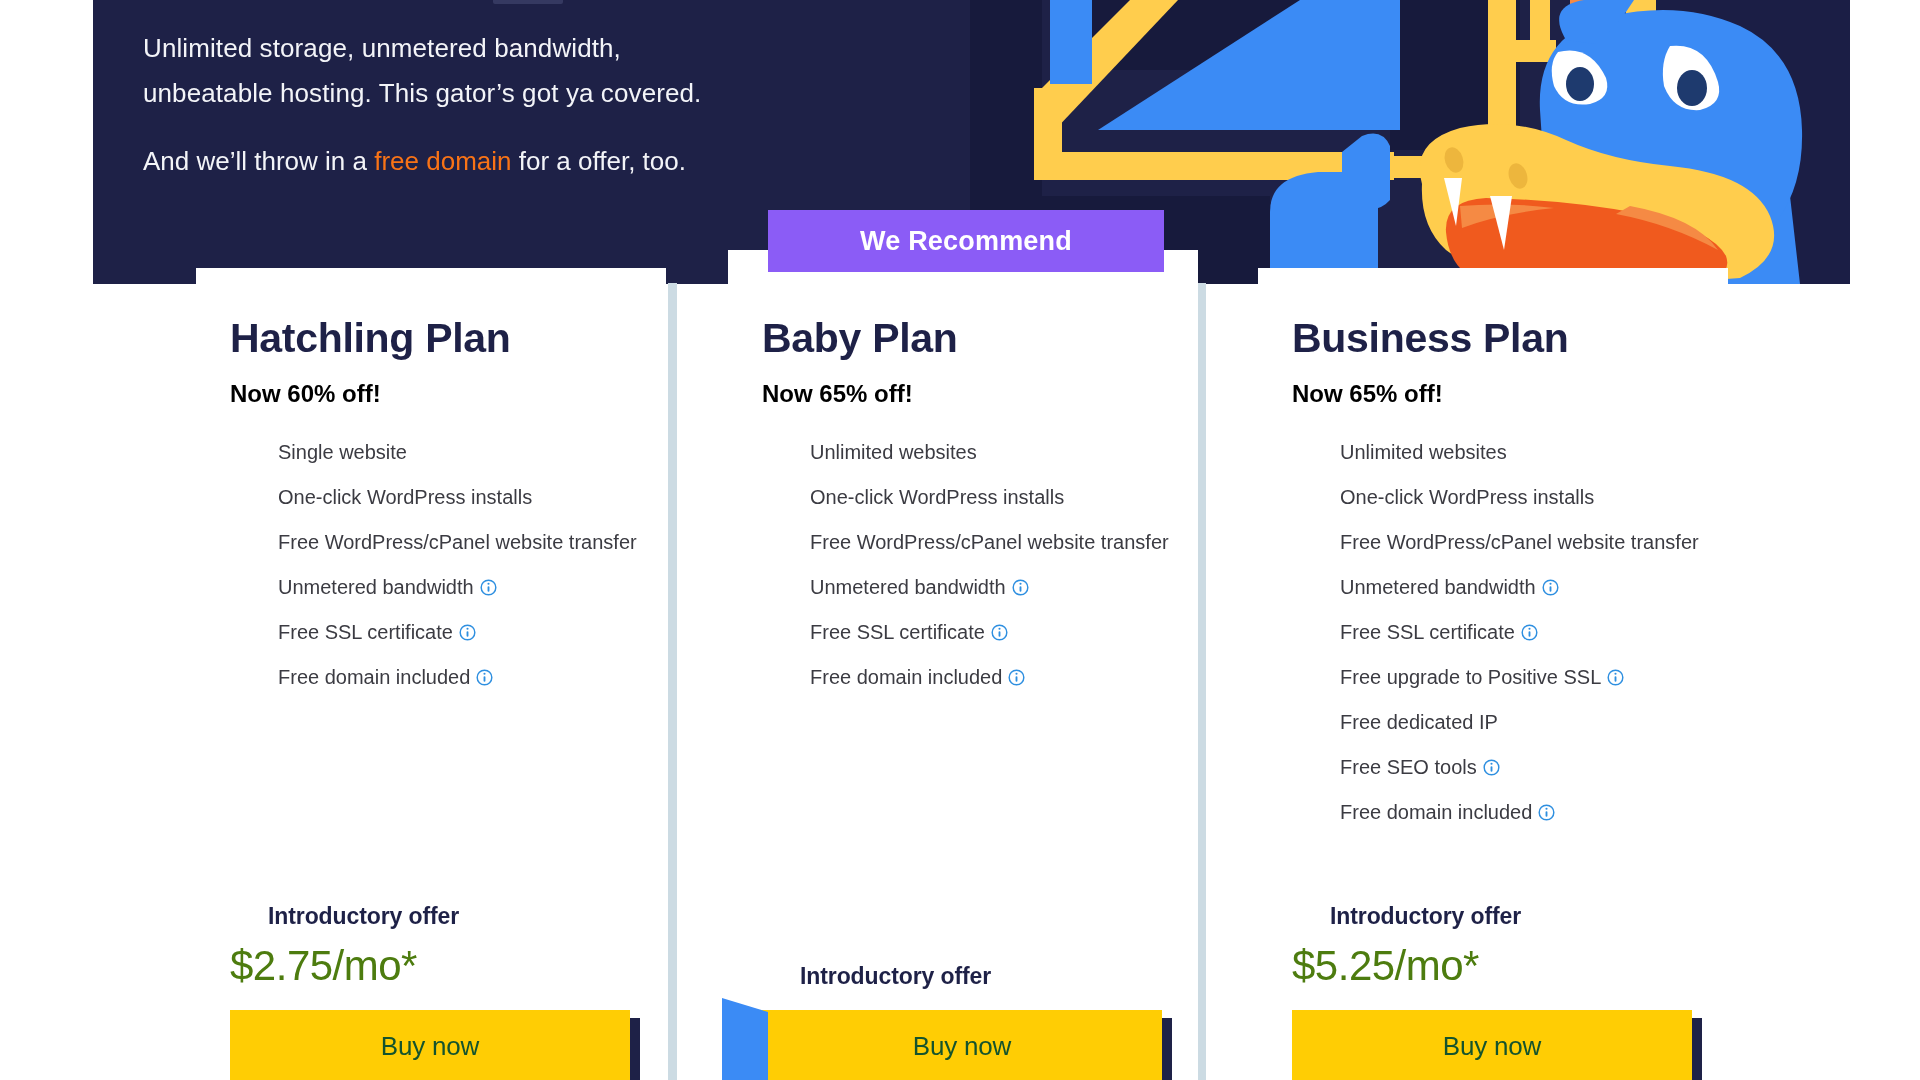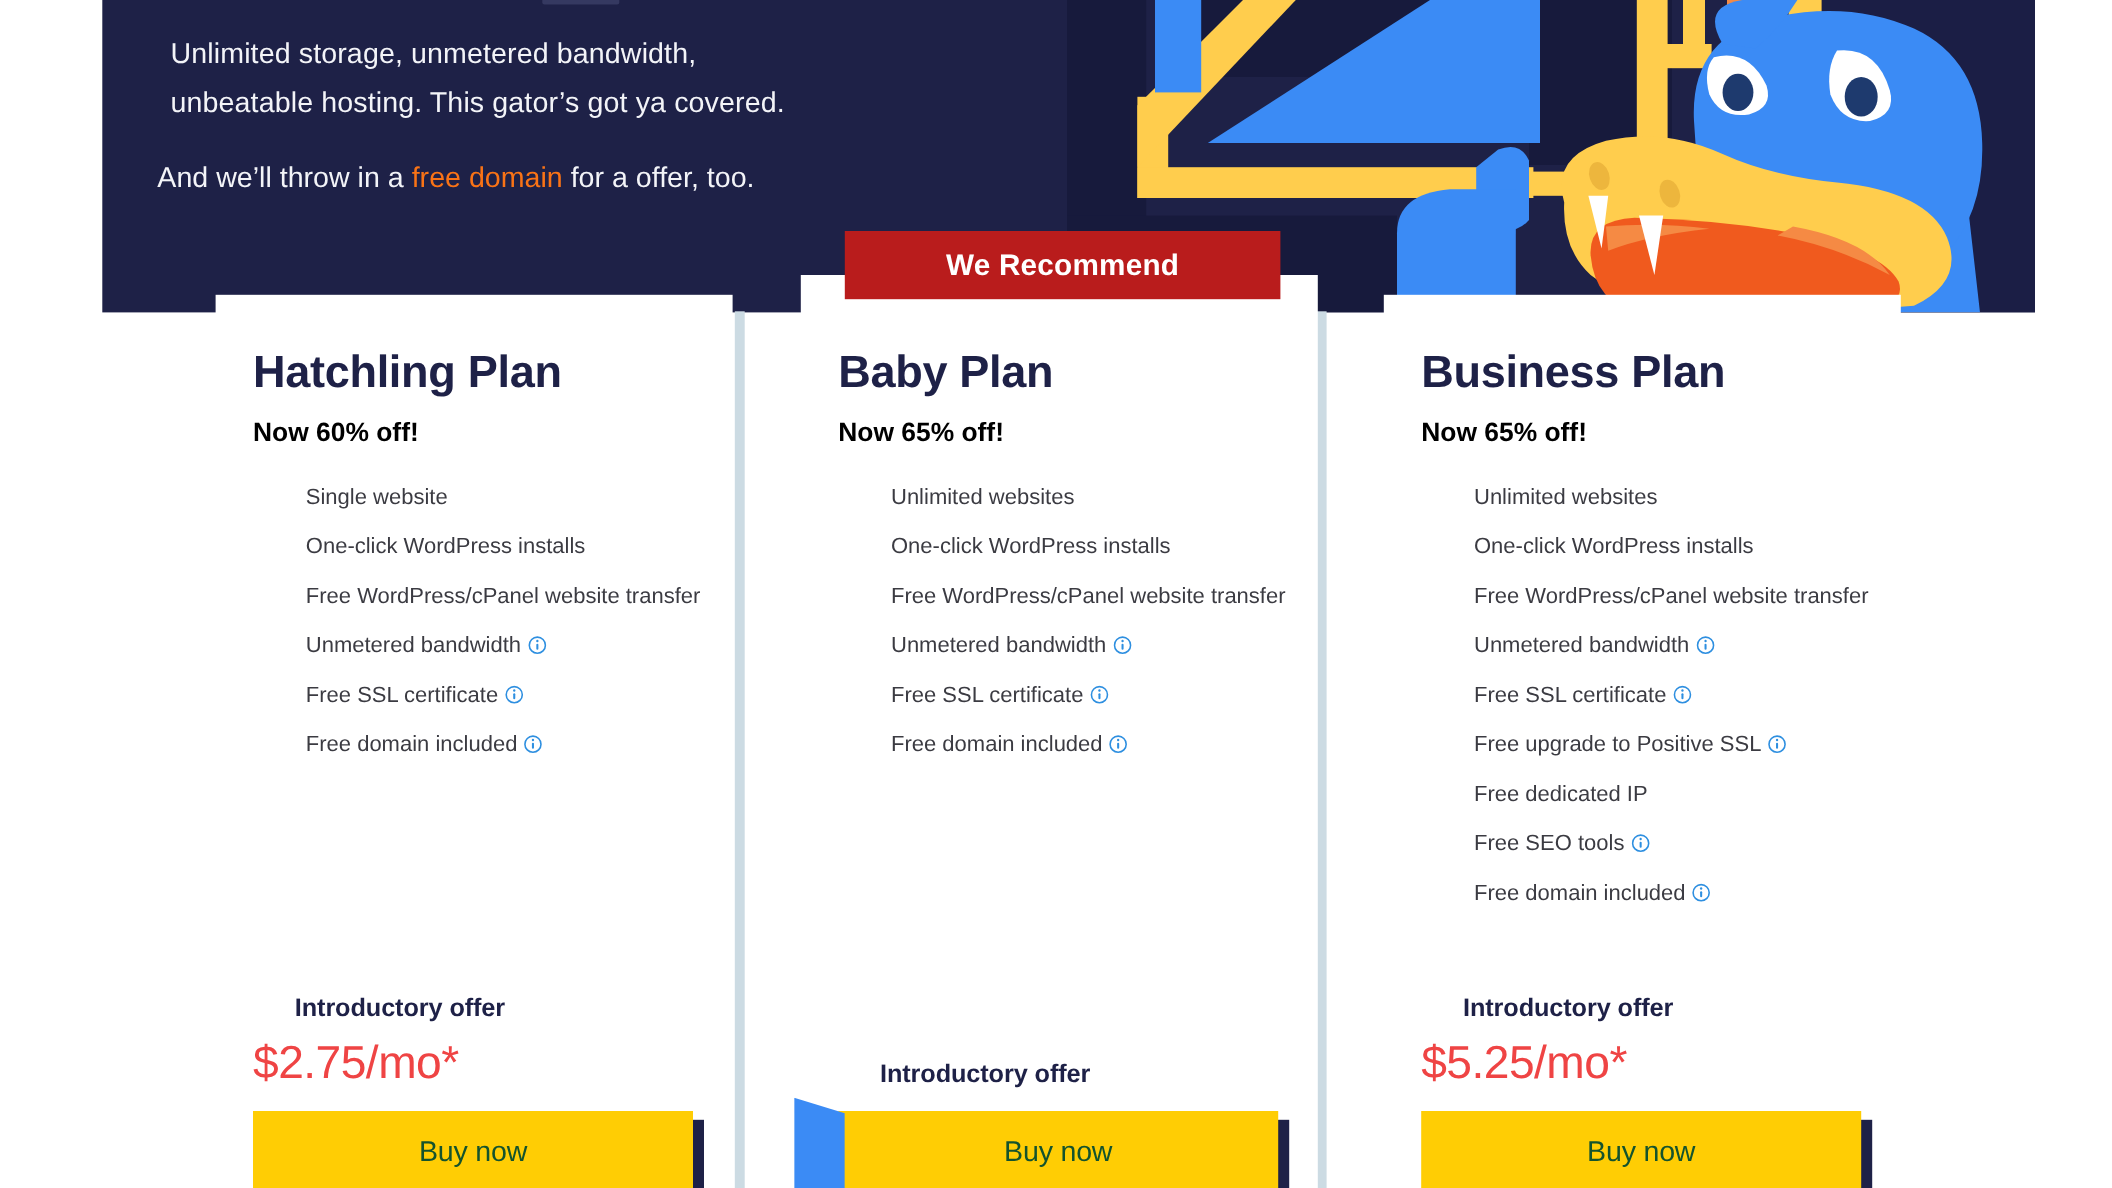--- a/index.html
+++ b/index.html
@@ -14,21 +14,21 @@
   .hero{
     position:absolute; left:93px; top:0; width:1757px; height:284px;
     background:#1e2147; overflow:hidden;
   }
   .hero-copy{
     position:absolute; left:50px; top:26px; width:760px;
     color:#ffffff; z-index:6;
   }
   .hero-line{
     font-size:26px; line-height:45px; font-weight:400; letter-spacing:0.1px;
-    color:#f3f4f8; white-space:nowrap;margin-left:12px;
+    color:#f3f4f8; white-space:nowrap;
   }
   .hero-sub{
     margin-top:28px; font-size:26px; line-height:34px; font-weight:400;
     color:#f3f4f8; white-space:nowrap;
   }
   .hero-sub b{ font-weight:400; color:#f97316;margin-top:40px; }
   .hero-ghost{
     position:absolute; left:400px; top:-12px; width:70px; height:16px;
     background:#3e4269; opacity:.75; border-radius:2px; z-index:5;
   }
@@ -36,21 +36,21 @@
   
   .art{
     position:absolute; right:0; top:0; width:880px; height:284px;
     z-index:2; overflow:hidden;
   }
   .art svg{ display:block; width:880px; height:284px; }
 
   
   .badge{
     position:absolute; left:768px; top:210px; width:396px; height:62px;
-    background:#b91c1c; z-index:20;
+    background:#8b5cf6; z-index:20;
     display:flex; align-items:center; justify-content:center;
   }
   .badge-text{
     color:#ffffff; font-size:27px; font-weight:700; letter-spacing:.2px;
   }
 
   
   .sep{
     position:absolute; top:283px; width:9px; height:797px;
     background:#ccdbe3; z-index:3;
@@ -105,21 +105,21 @@
   
   .price-block{ position:absolute; left:34px; bottom:90px; }
   .card.c2 .price-block{ bottom:90px; }
   .intro-label{
     font-size:23px; font-weight:700; color:#1e2147; letter-spacing:-0.1px;
     white-space:nowrap;
     margin-left:38px;
   }
   .price{
     margin-top:12px;
-    font-size:42px; font-weight:400; color:#ef4444; letter-spacing:-0.5px;
+    font-size:42px; font-weight:400; color:#4d7c0f; letter-spacing:-0.5px;
     white-space:nowrap;
   }
 
   
   .buy-wrap{
     position:absolute; left:34px; bottom:-2px; width:400px; height:72px;
   }
   .buy-shadow{
     position:absolute; left:10px; top:8px; width:400px; height:72px;
     background:#1e2147; z-index:1;

